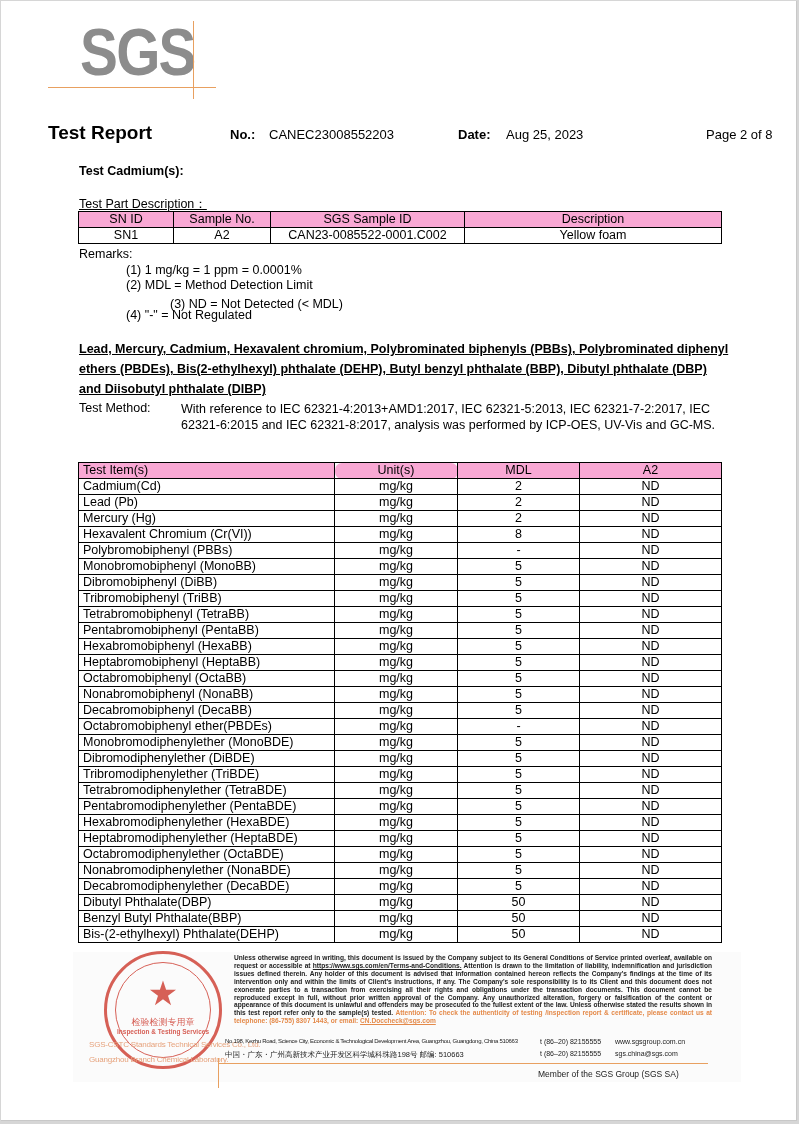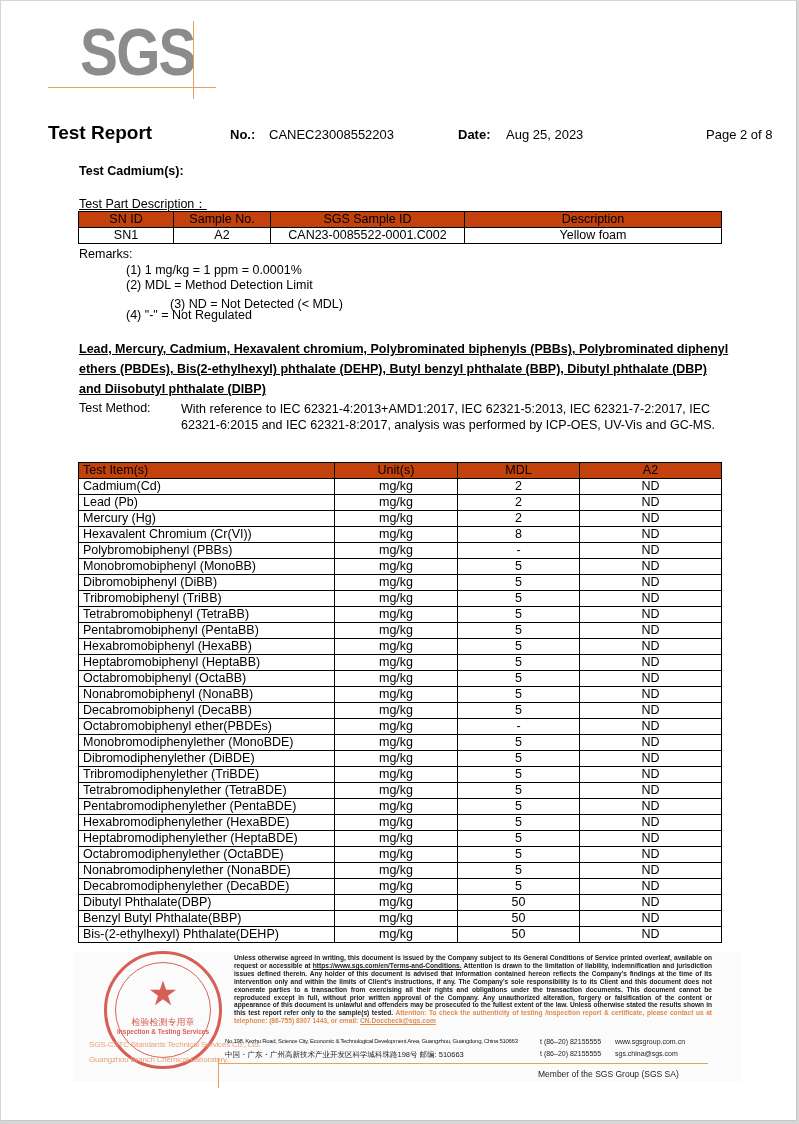--- a/index.html
+++ b/index.html
@@ -22,35 +22,35 @@
     .logo-hline { left: 47px; top: 86px; width: 168px; height: 1px; background: #e8a060; }
     .logo-vline { left: 192px; top: 20px; width: 1px; height: 78px; background: #e8a060; }
     
     .title { left: 47px; top: 121px; font-size: 19px; font-weight: bold; }
     .hdr-label { font-size: 13px; font-weight: bold; top: 126px; }
     .hdr-val { font-size: 13px; top: 126px; }
     .section-title { left: 78px; top: 163px; font-size: 12.5px; font-weight: bold; }
     .tpd-label { left: 78px; top: 195px; font-size: 12.5px; text-decoration: underline; }
     table { border-collapse: collapse; font-size: 12.5px; }
     td, th { border: 1px solid #000; padding: 0 4px; font-weight: normal; height: 14px; line-height: 14px; }
-    th { background: #c2410c; }
+    th { background: #f9a8d4; }
     .sample-table { left: 77px; top: 210px; width: 644px; }
     .sample-table td, .sample-table th { text-align: center; height: 15px; line-height: 15px; }
     .remarks-label { left: 78px; top: 246px; font-size: 12.5px; }
     .remark { left: 125px; font-size: 12.5px; }
     .substances {
       left: 78px; top: 338px; width: 650px; font-size: 12.5px; font-weight: bold;
       text-decoration: underline; line-height: 20px;
     }
     .method-label { left: 78px; top: 400px; font-size: 12.5px; }
     .method-text { left: 180px; top: 400px; width: 548px; font-size: 12.5px; line-height: 16px; }
     .results-table { left: 77px; top: 461px; width: 644px; }
     .results-table td, .results-table th { height: 15px; line-height: 15px; }
     .results-table .c-item { text-align: left; width: 247px; }
-    .results-table .c-unit { text-align: center; width: 114px; }
+    .results-table .c-unit { text-align: center; width: 114px; border-radius: 7px; }
     .results-table .c-mdl { text-align: center; width: 113px; }
     .results-table .c-res { text-align: center; }
     
     .footer-bg { left: 72px; top: 951px; width: 668px; height: 130px; background: #fbfbfb; }
     .stamp {
       left: 103px; top: 950px; width: 118px; height: 118px; border-radius: 50%;
       border: 3px solid #d0453a; box-sizing: border-box; opacity: 0.85;
     }
     .stamp-inner {
       position: absolute; left: 8px; top: 8px; right: 8px; bottom: 8px; border-radius: 50%;

